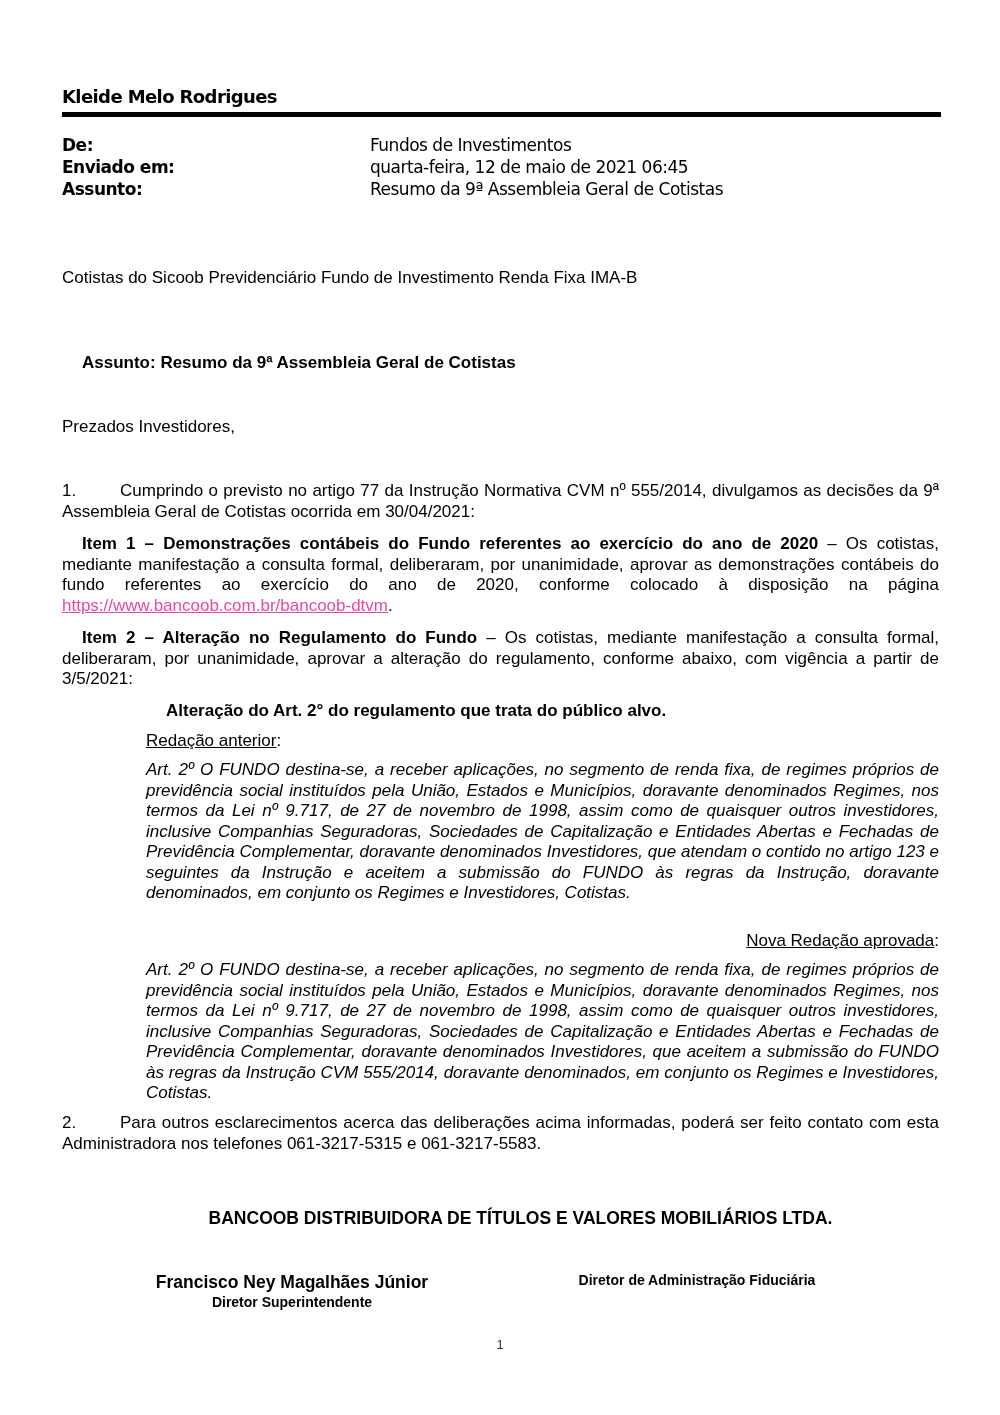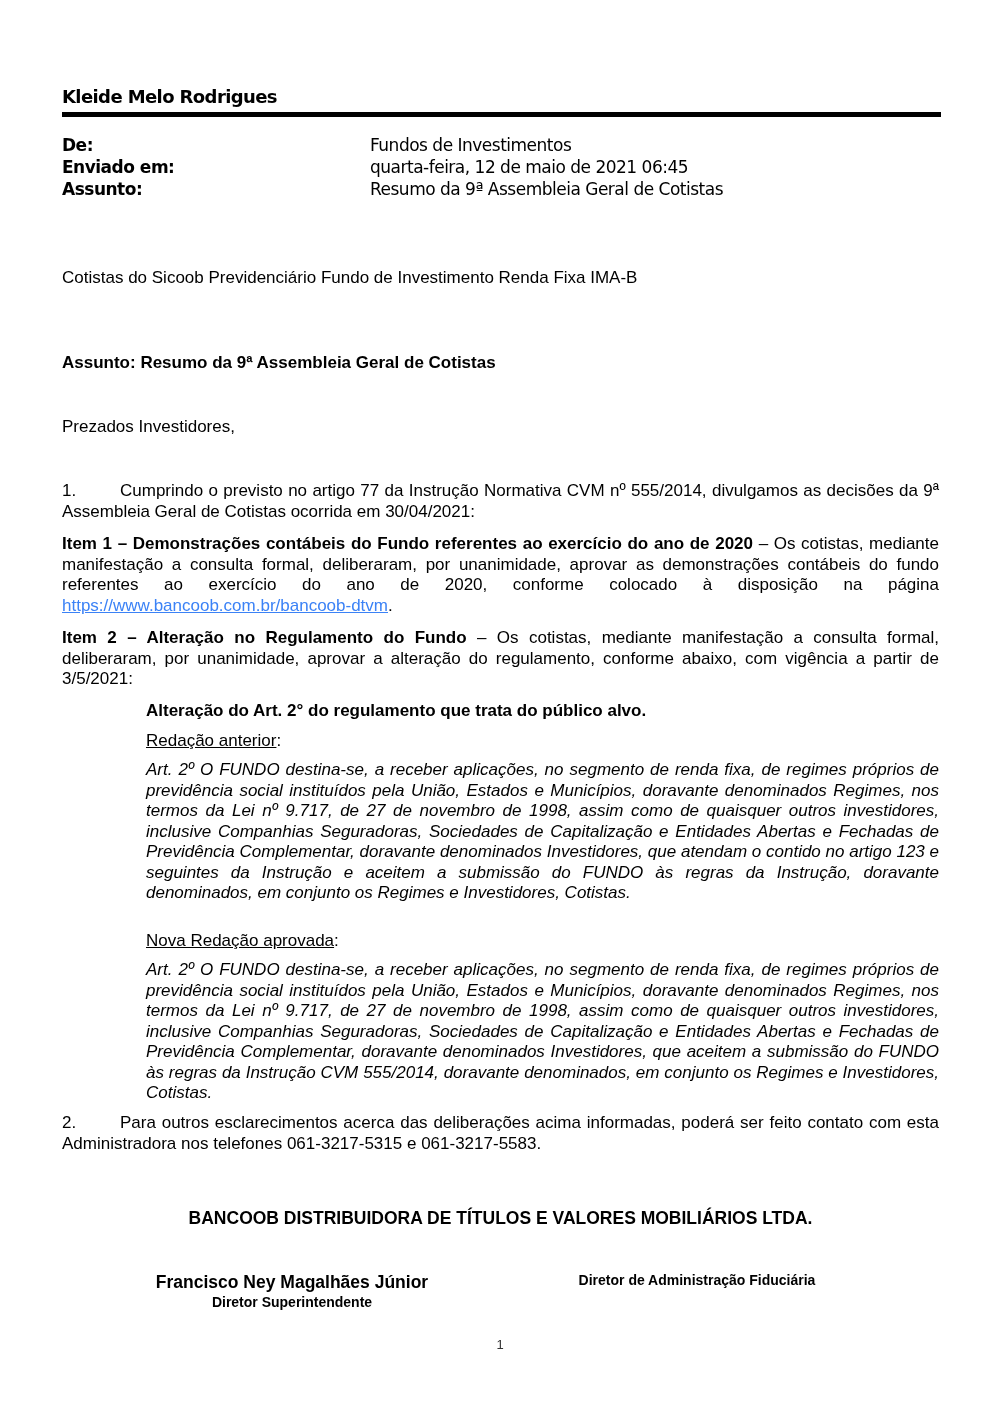--- a/index.html
+++ b/index.html
@@ -7,24 +7,24 @@
   .page { position: absolute; left: 0; top: 0; width: 844px; height: 1415px; }
   .sender-name { position: absolute; left: 62px; top: 86px; font-family: "DejaVu Sans", sans-serif; font-weight: bold; font-size: 18px; letter-spacing: -0.6px; }
   .header-rule { position: absolute; left: 62px; top: 112px; width: 879px; height: 5px; background: #000; }
   .meta { position: absolute; left: 62px; top: 134px; font-family: "DejaVu Sans", sans-serif; font-size: 17px; letter-spacing: -0.5px; }
   .meta-row { height: 22px; line-height: 22px; position: relative; width: 880px; }
   .meta-label { position: absolute; left: 0; font-weight: bold; }
   .meta-value { position: absolute; left: 308px; }
   .body-text { font-size: 17px; line-height: 20.5px; }
   .abs { position: absolute; left: 62px; width: 877px; }
   .justify { text-align: justify; text-align-last: left; }
-  .bold { font-weight: bold; }
+  .bold { font-weight: bold; margin-left: 20px; }
   .italic { font-style: italic; }
   .underline { text-decoration: underline; }
-  .link { color: #3b82f6; text-decoration: underline; }
+  .link { color: #ec4899; text-decoration: underline; }
   .num { display: inline-block; width: 58px; }
   .indent { position: absolute; left: 146px; width: 793px; }
   .center { text-align: center; }
   .sig { position: absolute; text-align: center; }
   .sig-name { font-weight: bold; font-size: 17.5px; line-height: 22px; }
   .sig-title { font-weight: bold; font-size: 14px; line-height: 18px; }
   .page-num { position: absolute; left: 0; width: 1000px; top: 1337px; text-align: center; font-size: 13px; color: #333; }
 </style>
 </head>
 <body>
@@ -70,21 +70,21 @@
   </div>
 
   <div class="indent body-text bold" style="top:701px;">Alteração do Art. 2° do regulamento que trata do público alvo.</div>
 
   <div class="indent body-text" style="top:731px;">
     <span class="underline">Redação anterior</span><span>:</span>
   </div>
 
   <div class="indent body-text italic justify" style="top:760px;">Art. 2º O FUNDO destina-se, a receber aplicações, no segmento de renda fixa, de regimes próprios de previdência social instituídos pela União, Estados e Municípios, doravante denominados Regimes, nos termos da Lei nº 9.717, de 27 de novembro de 1998, assim como de quaisquer outros investidores, inclusive Companhias Seguradoras, Sociedades de Capitalização e Entidades Abertas e Fechadas de Previdência Complementar, doravante denominados Investidores, que atendam o contido no artigo 123 e seguintes da Instrução e aceitem a submissão do FUNDO às regras da Instrução, doravante denominados, em conjunto os Regimes e Investidores, Cotistas.</div>
 
-  <div class="indent body-text" style="top:931px;">
+  <div class="indent body-text" style="top:931px;text-align:right;">
     <span class="underline">Nova Redação aprovada</span><span>:</span>
   </div>
 
   <div class="indent body-text italic justify" style="top:960px;">Art. 2º O FUNDO destina-se, a receber aplicações, no segmento de renda fixa, de regimes próprios de previdência social instituídos pela União, Estados e Municípios, doravante denominados Regimes, nos termos da Lei nº 9.717, de 27 de novembro de 1998, assim como de quaisquer outros investidores, inclusive Companhias Seguradoras, Sociedades de Capitalização e Entidades Abertas e Fechadas de Previdência Complementar, doravante denominados Investidores, que aceitem a submissão do FUNDO às regras da Instrução CVM 555/2014, doravante denominados, em conjunto os Regimes e Investidores, Cotistas.</div>
 
   <div class="abs body-text justify" style="top:1113px;">
     <span class="num">2.</span><span>Para outros esclarecimentos acerca das deliberações acima informadas, poderá ser feito contato com esta Administradora nos telefones 061-3217-5315 e 061-3217-5583.</span>
   </div>
 
   <div class="abs body-text bold center" style="top:1208px; font-size:17.5px;">BANCOOB DISTRIBUIDORA DE TÍTULOS E VALORES MOBILIÁRIOS LTDA.</div>

